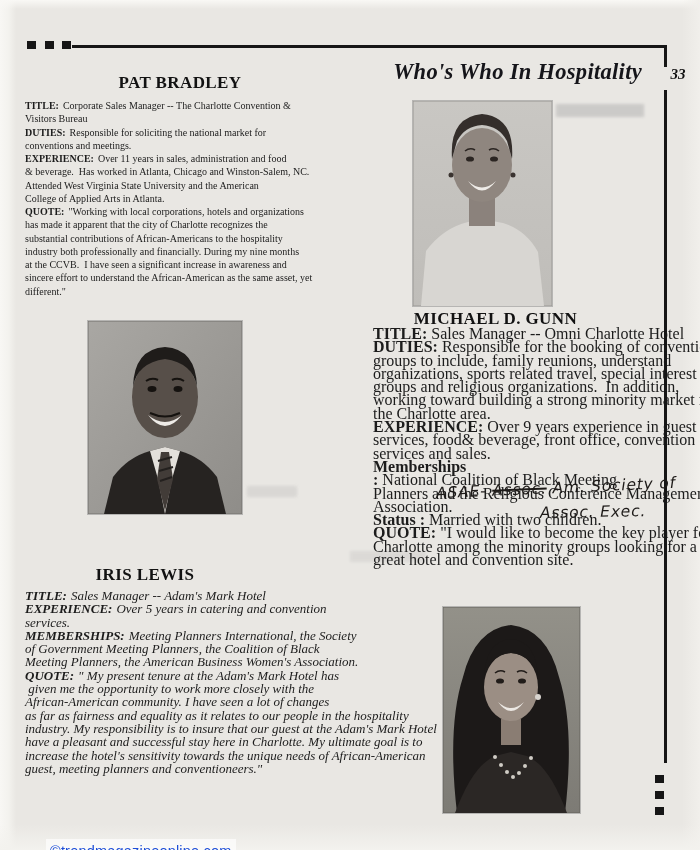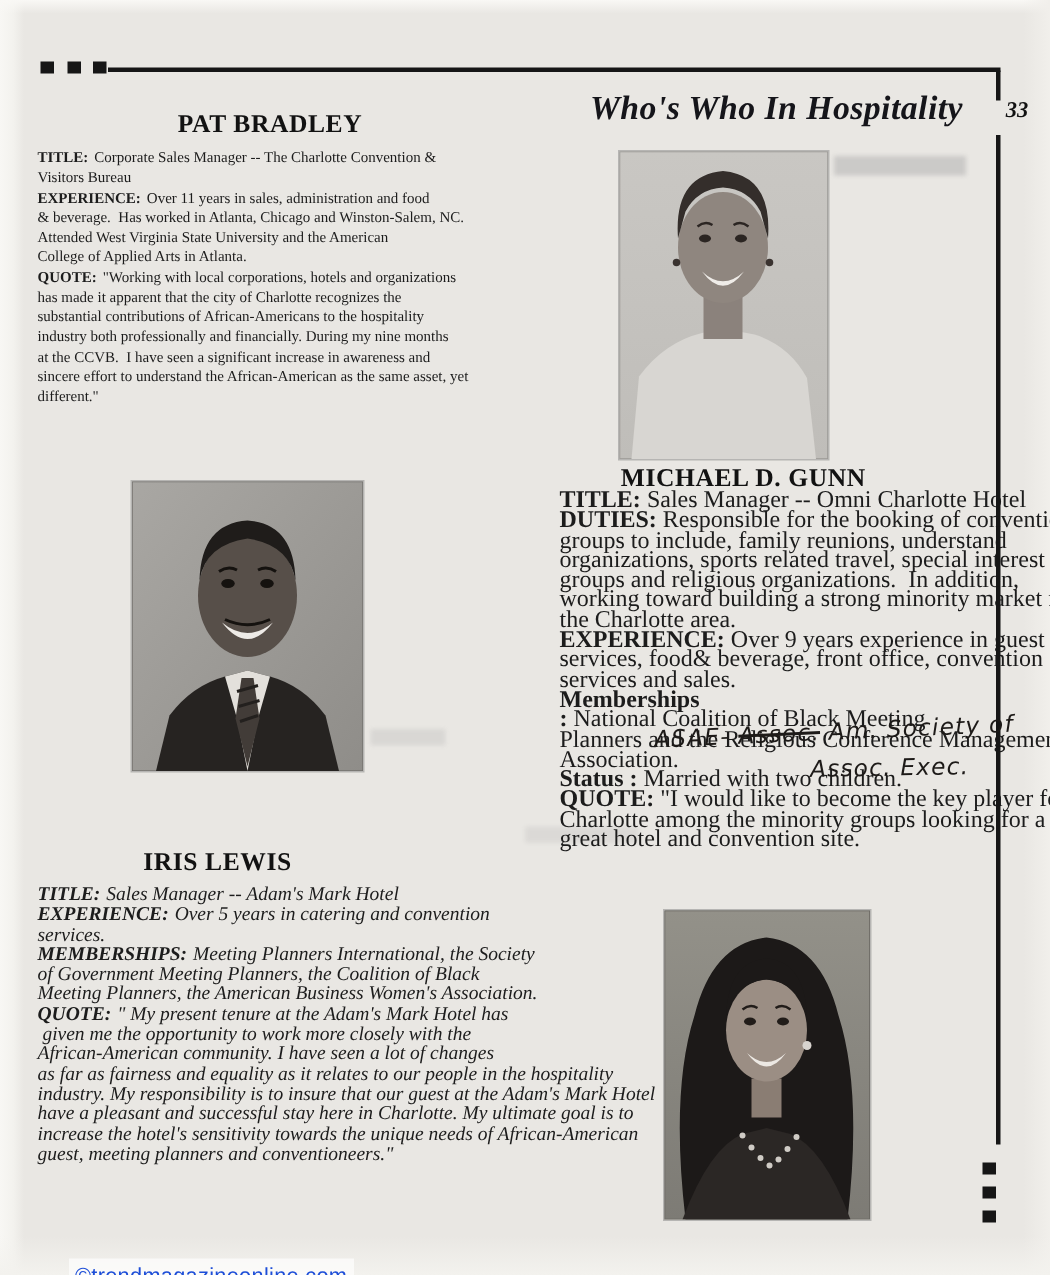--- a/index.html
+++ b/index.html
@@ -79,20 +79,22 @@
   <div class="rule right-rule-a"></div>
   <div class="rule right-rule-b"></div>
 
   <div class="header-title">Who's Who In Hospitality</div>
   <div class="page-number">33</div>
 
   <div class="heading" style="left:25px;top:73px;width:310px;">PAT BRADLEY</div>
   <div class="fields pat-fields">
     <p><b class="lbl">TITLE:</b><span class="txt">Corporate Sales Manager -- The Charlotte Convention &amp;
 Visitors Bureau</span></p>
+    <p><b class="lbl">DUTIES:</b><span class="txt">Responsible for soliciting the national market for
+conventions and meetings.</span></p>
     <p><b class="lbl">EXPERIENCE:</b><span class="txt">Over 11 years in sales, administration and food
 &amp; beverage.  Has worked in Atlanta, Chicago and Winston-Salem, NC.
 Attended West Virginia State University and the American
 College of Applied Arts in Atlanta.</span></p>
     <p><b class="lbl">QUOTE:</b><span class="txt">"Working with local corporations, hotels and organizations
 has made it apparent that the city of Charlotte recognizes the
 substantial contributions of African-Americans to the hospitality
 industry both professionally and financially. During my nine months
 at the CCVB.  I have seen a significant increase in awareness and
 sincere effort to understand the African-American as the same asset, yet

